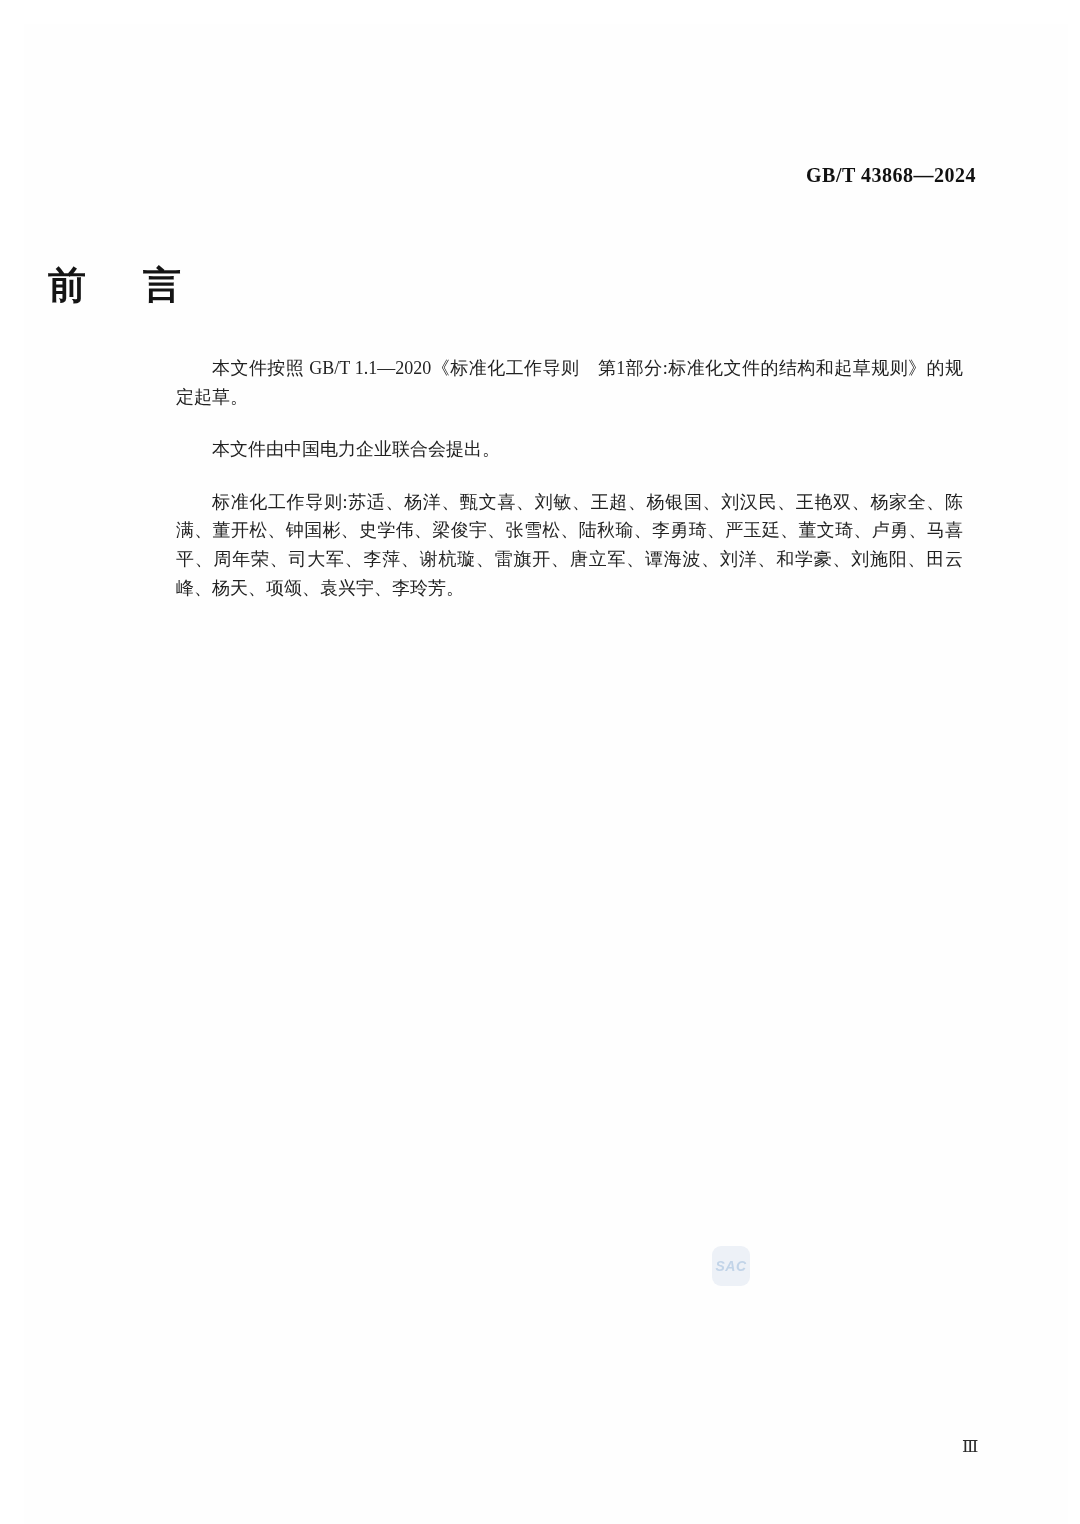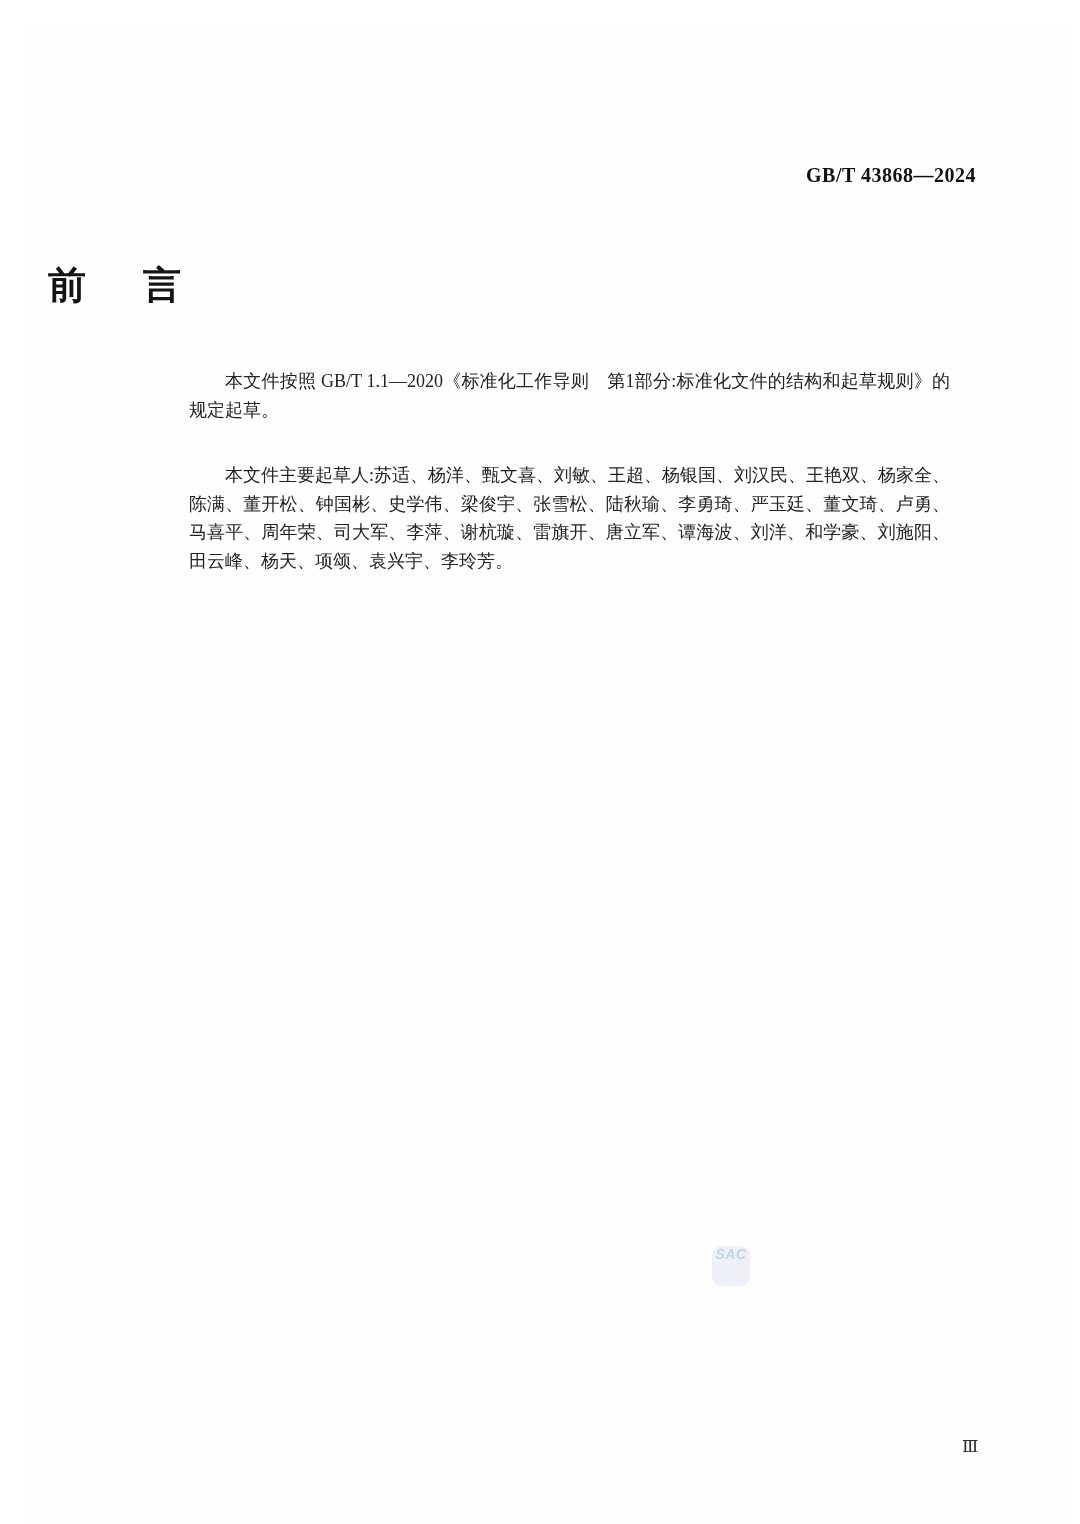--- a/index.html
+++ b/index.html
@@ -44,32 +44,32 @@
     left: 128px;
     width: 835px;
     font-size: 18px;
     line-height: 28.6px;
     text-align: justify;
     text-justify: inter-ideograph;
     color: #222;
   }
   .doc-body p {
     text-indent: 2em;
-    margin: 13px;
+    margin: 0;
   }
   .watermark {
     position: absolute;
     left: 688px;
     top: 1222px;
     width: 38px;
     height: 40px;
     border-radius: 9px;
     background: #edf1f7;
     display: flex;
-    align-items: flex-end;
+    align-items: center;
     justify-content: center;
     overflow: visible;
   }
   .watermark span {
     font-family: "Liberation Sans", "DejaVu Sans", sans-serif;
     font-style: italic;
     font-weight: 700;
     font-size: 14px;
     letter-spacing: 0.5px;
     color: #c2d4e8;
@@ -88,21 +88,22 @@
 <div class="page">
 
   <div class="doc-number">GB/T 43868—2024</div>
 
   <div class="doc-title">
     <span class="title-text">前言</span>
   </div>
 
   <div class="doc-body">
     <p>本文件按照 GB/T 1.1—2020《标准化工作导则　第1部分:标准化文件的结构和起草规则》的规定起草。</p>
-    <p>本文件主要起草人:苏适、杨洋、甄文喜、刘敏、王超、杨银国、刘汉民、王艳双、杨家全、陈满、董开松、钟国彬、史学伟、梁俊宇、张雪松、陆秋瑜、李勇琦、严玉廷、董文琦、卢勇、马喜平、周年荣、司大军、李萍、谢杭璇、雷旗开、唐立军、谭海波、刘洋、和学豪、刘施阳、田云峰、杨天、项颂、袁兴宇、李玲芳。</p>
+    <p>本文件由中国电力企业联合会提出。</p>
+    <p>标准化工作导则:苏适、杨洋、甄文喜、刘敏、王超、杨银国、刘汉民、王艳双、杨家全、陈满、董开松、钟国彬、史学伟、梁俊宇、张雪松、陆秋瑜、李勇琦、严玉廷、董文琦、卢勇、马喜平、周年荣、司大军、李萍、谢杭璇、雷旗开、唐立军、谭海波、刘洋、和学豪、刘施阳、田云峰、杨天、项颂、袁兴宇、李玲芳。</p>
   </div>
 
   <div class="watermark">
     <span>SAC</span>
   </div>
 
   <div class="page-number">Ⅲ</div>
 
 </div>
 

